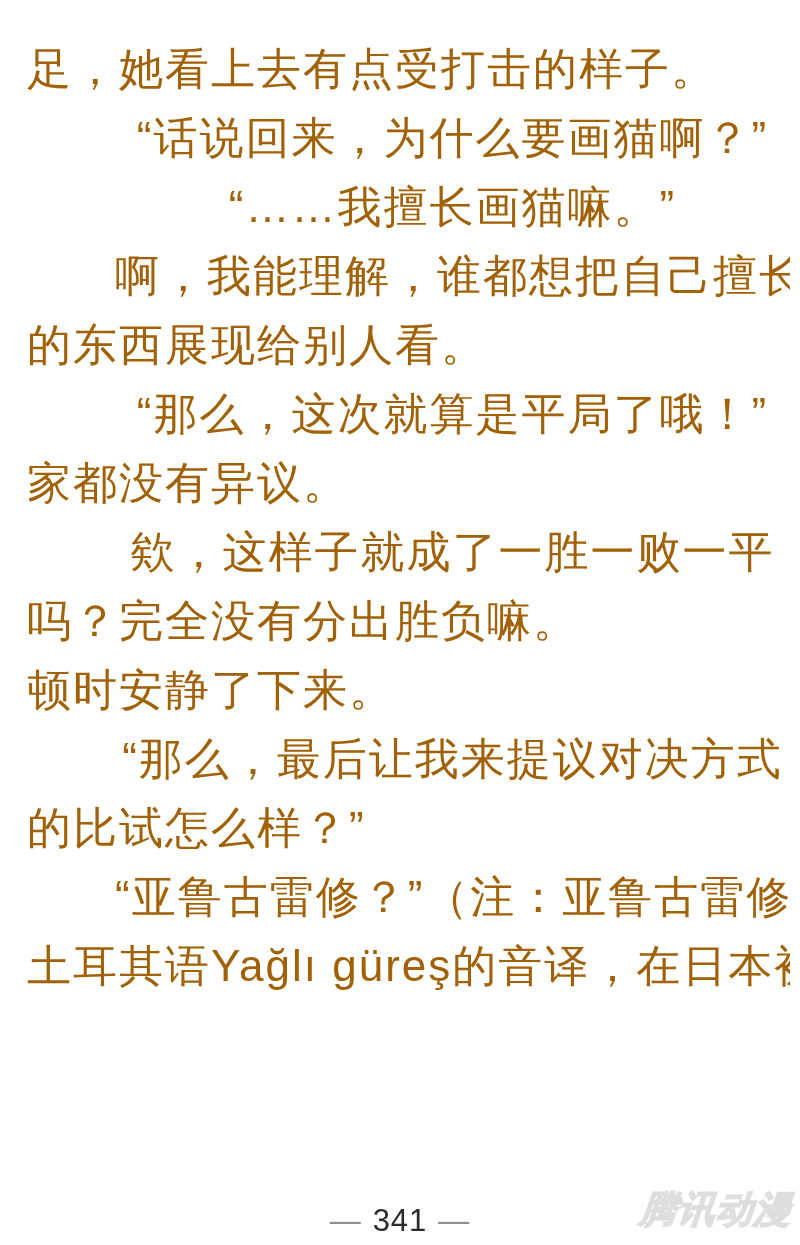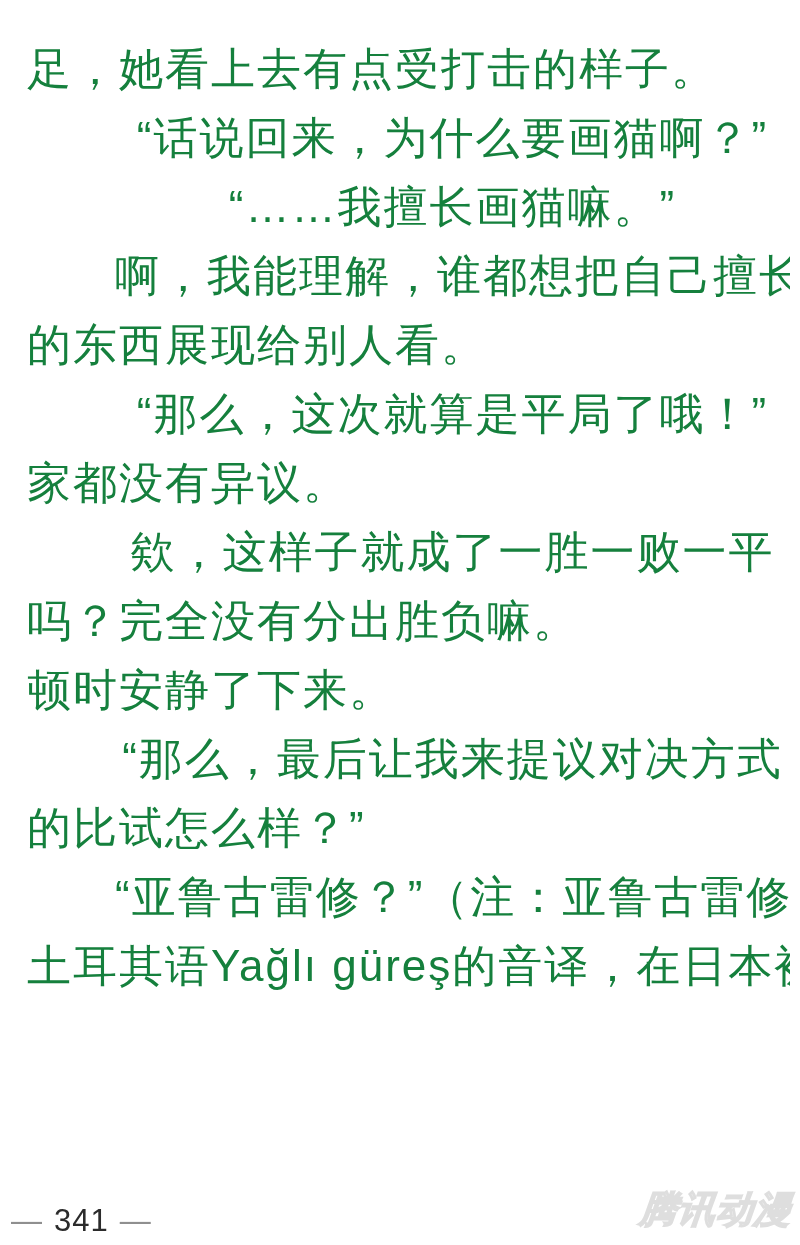--- a/index.html
+++ b/index.html
@@ -15,38 +15,38 @@
     overflow: hidden;
     font-family: "Liberation Sans", sans-serif;
   }
   .page-text {
     position: absolute;
     top: 34px;
     left: 27px;
     right: 10px;
     font-size: 44px;
     line-height: 69px;
-    color: #15803d;
+    color: #a16207;
     letter-spacing: 2px;
   }
   .line {
     white-space: nowrap;
     height: 69px;
     overflow: hidden;
   }
   .line.indent {
     padding-left: 88px;
     text-align: center;
   }
   .page-footer {
     position: absolute;
     left: 0;
     bottom: 6px;
     width: 100%;
-    text-align: left;
+    text-align: center;
     font-size: 31px;
     color: #2b2b2b;
     letter-spacing: 1px;
   }
   .page-footer .dash {
     color: #8f8f8f;
     margin: 0 11px;
     font-weight: normal;
   }
   .watermark {

